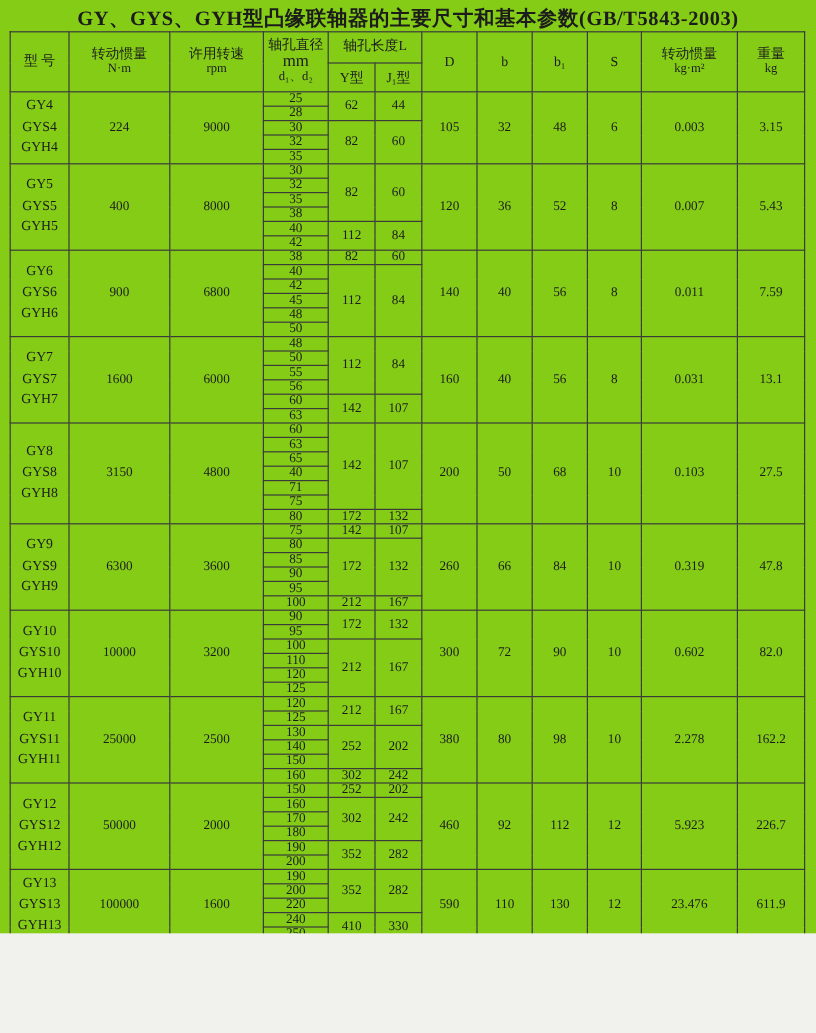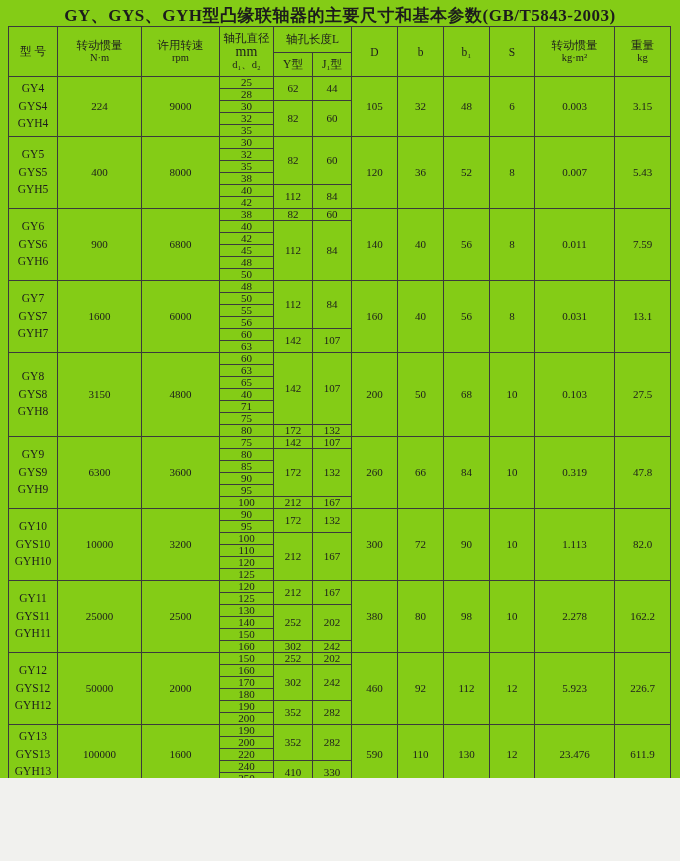--- a/index.html
+++ b/index.html
@@ -332,21 +332,21 @@
           </td>
           <td rowspan="6">10000</td>
           <td rowspan="6">3200</td>
           <td>90</td>
           <td rowspan="2">172</td>
           <td rowspan="2">132</td>
           <td rowspan="6">300</td>
           <td rowspan="6">72</td>
           <td rowspan="6">90</td>
           <td rowspan="6">10</td>
-          <td rowspan="6">1.113</td>
+          <td rowspan="6">0.602</td>
           <td rowspan="6">82.0</td>
         </tr>
         <tr>
           <td>95</td>
         </tr>
         <tr>
           <td>100</td>
           <td rowspan="4">212</td>
           <td rowspan="4">167</td>
         </tr>

